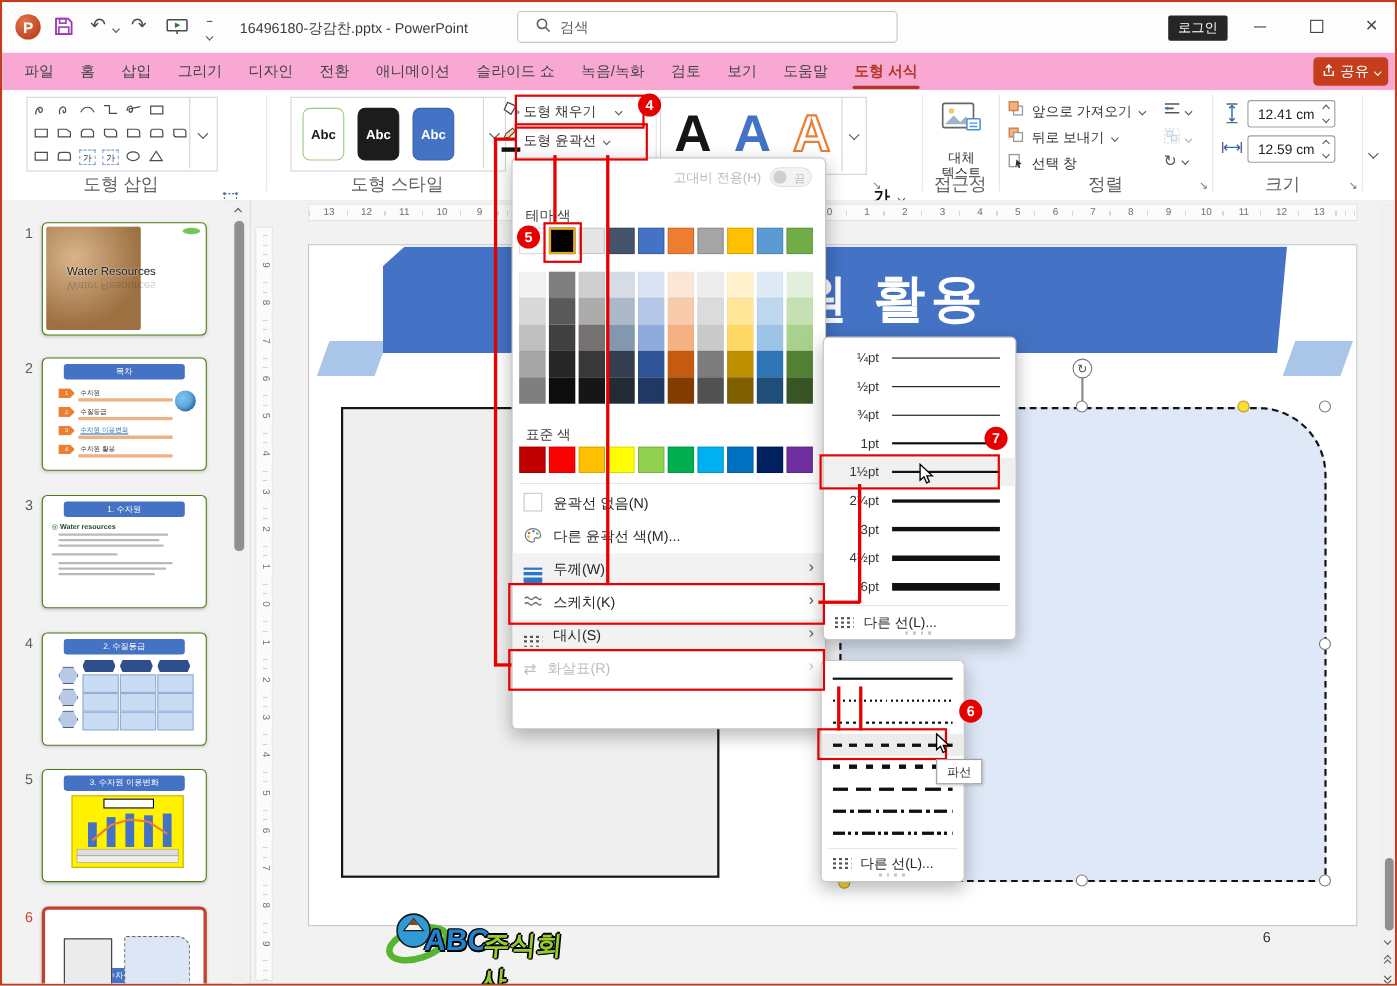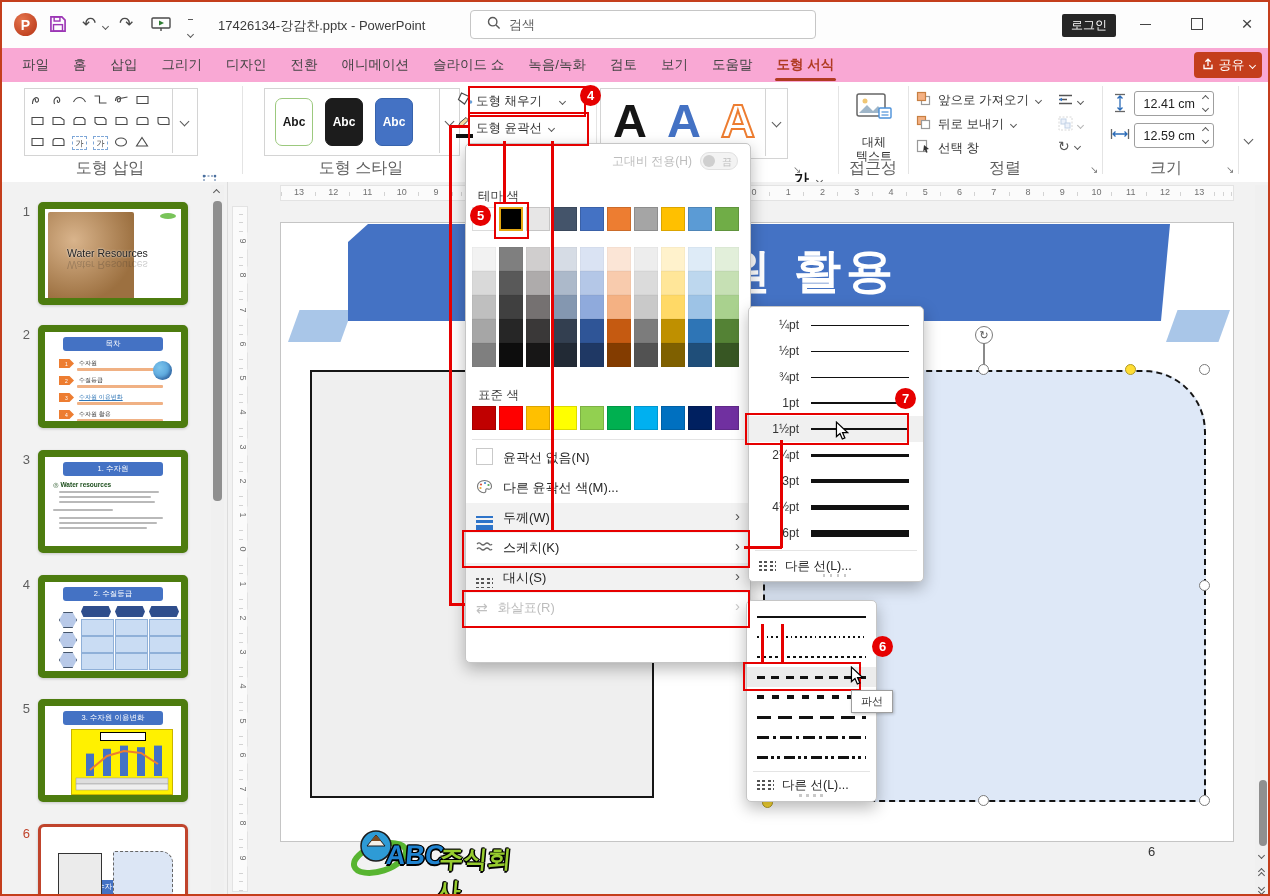--- a/index.html
+++ b/index.html
@@ -39,21 +39,21 @@
   .stripbtn{position:absolute;border-left:1px solid #d4d4d4;display:flex;align-items:center;justify-content:center}
   .ribbtn-lbl{font-size:12.5px;color:#333;white-space:nowrap}
   .sizebox{position:absolute;width:80px;height:25px;border:1px solid #9f9f9f;border-radius:3px;background:#fff;
      font-size:12.5px;color:#222;display:flex;align-items:center;justify-content:flex-end;padding-right:18px;box-sizing:border-box}
   .spincol{position:absolute;width:14px;height:25px;display:flex;flex-direction:column;align-items:center;justify-content:space-evenly}
   
   #main-bg{position:absolute;left:0;top:180px;width:1270px;height:716px;background:#F2F2F2}
   #canvas{position:absolute;left:278px;top:220px;width:954px;height:620px;background:#fff;border:1px solid #c5c5c5;box-sizing:border-box}
   .ruler{position:absolute;background:#FBFBFB;border:1px solid #e3e3e3;box-sizing:border-box}
   .rnum{position:absolute;font-size:9px;color:#707070;background:#FBFBFB;padding:0 2px}
-  .thumb{position:absolute;left:36px;width:150px;height:103px;background:#fff;border:7px solid #4d7c0f;border-radius:5px;
+  .thumb{position:absolute;left:36px;width:150px;height:103px;background:#fff;border:1px solid #4d7c0f;border-radius:5px;
      overflow:hidden;box-shadow:0 1px 3px rgba(0,0,0,.18);box-sizing:border-box}
   .thumb.sel{border:3px solid #C0442C;border-radius:6px}
   .tnum{position:absolute;left:6px;width:22px;text-align:right;font-size:13px;color:#5f5f5f}
   .tnum.sel{color:#C0442C}
   .thead{position:absolute;left:13%;width:74%;height:14px;background:#4472C4;border-radius:3px 3px 3px 3px;color:#fff;
      font-size:7.5px;display:flex;align-items:center;justify-content:center;white-space:nowrap}
   .bar{position:absolute;height:2px;background:#b9b9b9;border-radius:1px}
   
   .menu{position:absolute;background:#fff;border:1px solid #c6c6c6;border-radius:5px;box-shadow:0 6px 16px rgba(0,0,0,.28)}
   .mitem{position:relative;height:30px;display:flex;align-items:center;padding:0 10px;font-size:13px;color:#262626}
@@ -119,21 +119,21 @@
     <span class="chv sm abs" style="left:101px;top:22px"></span>
     <span class="abs" style="left:117px;top:11px;font-size:17px;color:#4a4a4a">↷</span>
     <span class="abs" style="left:149px;top:14px">
       <svg width="20" height="17" viewBox="0 0 20 17">
           <rect x="1" y="2" width="18" height="10" rx="1" fill="none" stroke="#4a4a4a" stroke-width="1.4"></rect>
           <polygon points="8,4.5 13,7 8,9.5" fill="#2e7d32"></polygon>
           <line x1="10" y1="12" x2="10" y2="15" stroke="#4a4a4a" stroke-width="1.4"></line>
         </svg>
     </span>
     <span class="abs" style="left:186px;top:17px;border-top:1.6px solid #5a5a5a;padding-top:3px"><span class="chv sm"></span></span>
-    <span class="doctitle">17426134-강감찬.pptx  -  PowerPoint</span>
+    <span class="doctitle">16496180-강감찬.pptx  -  PowerPoint</span>
     <div class="searchbox">
       <span><svg width="14" height="14" viewBox="0 0 14 14">
             <circle cx="5.7" cy="5.7" r="4.2" fill="none" stroke="#5a5a5a" stroke-width="1.4"></circle>
             <line x1="9" y1="9" x2="12.6" y2="12.6" stroke="#5a5a5a" stroke-width="1.4"></line>
           </svg></span>
       <span>검색</span>
     </div>
     <div class="loginbtn">로그인</div>
     <div class="wbtn" style="left:1120px">
         <span style="width:11px;border-top:1.4px solid #444"></span>

